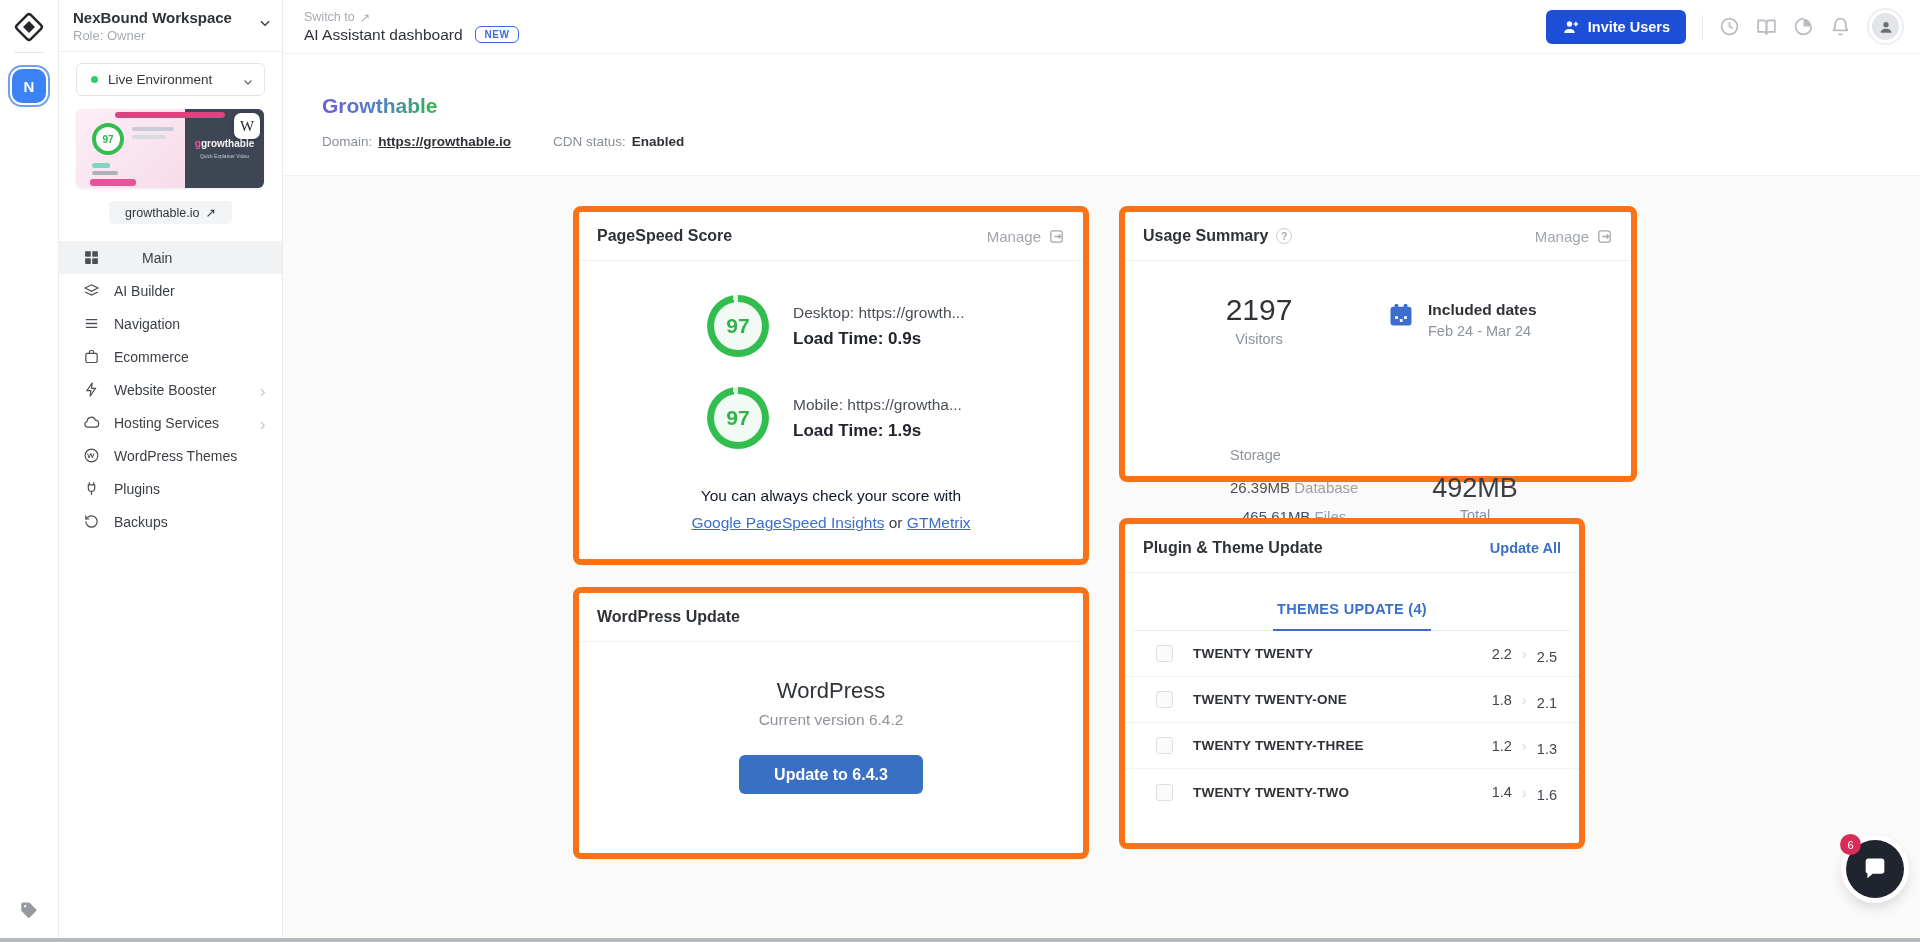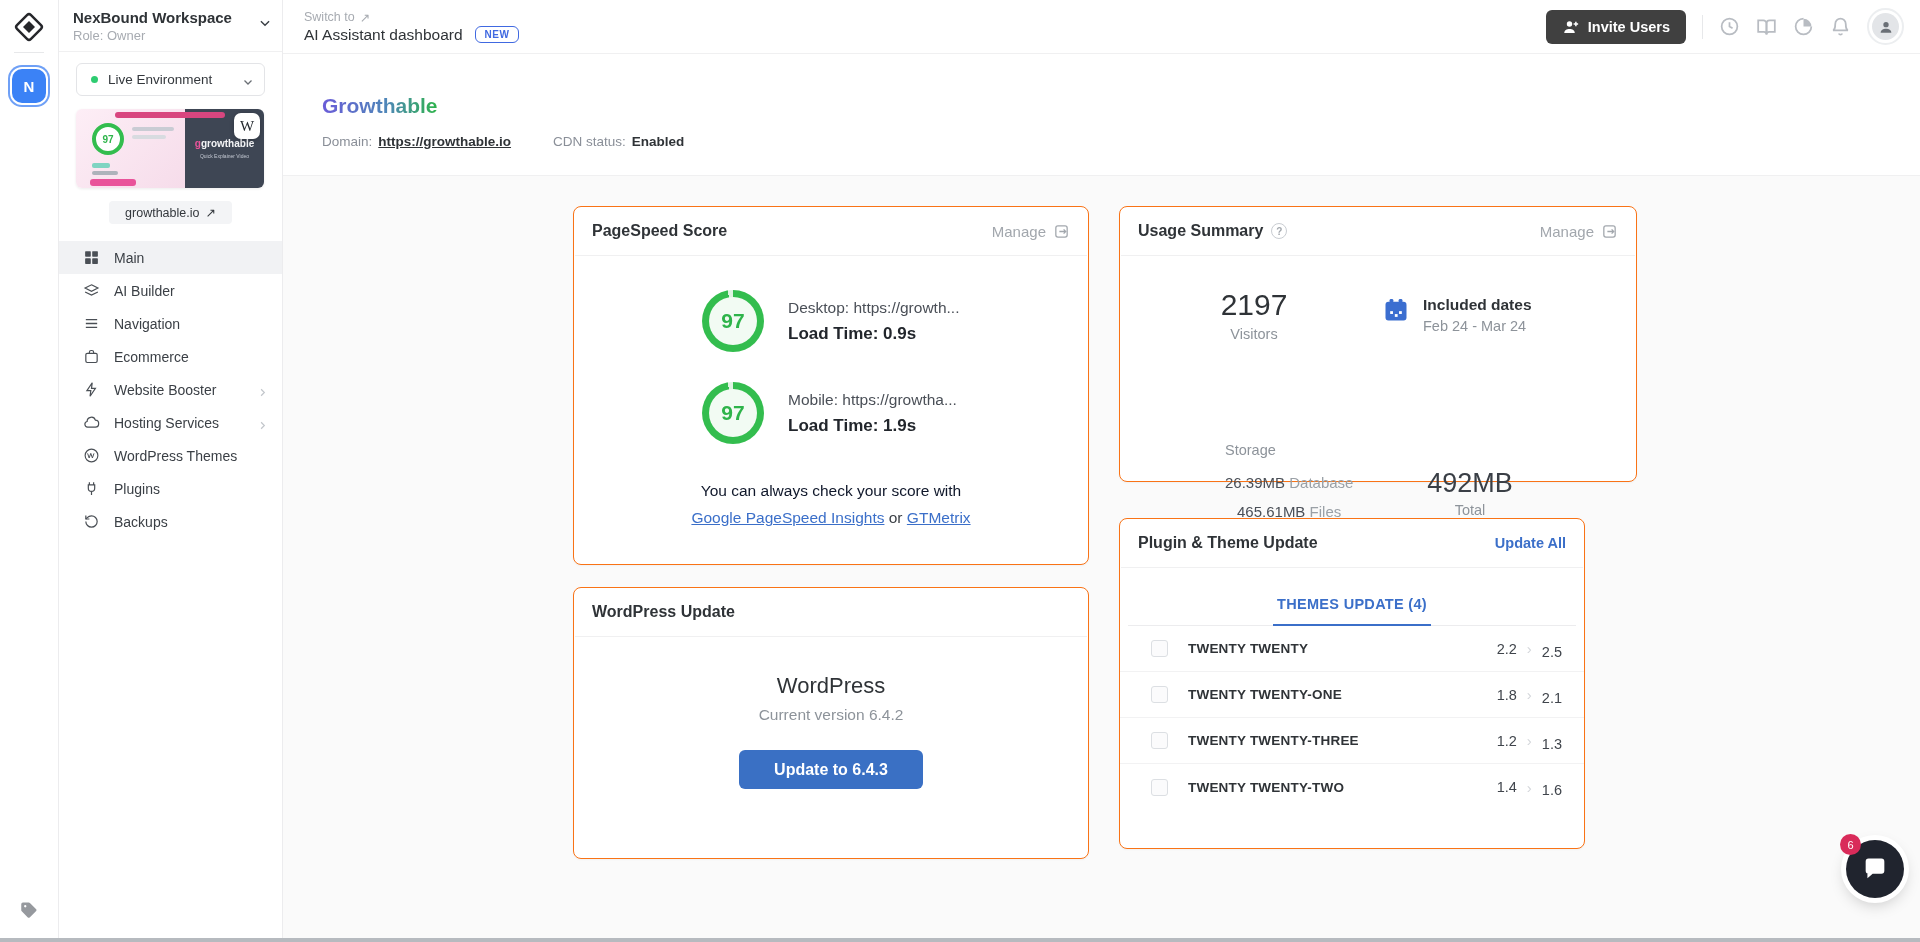--- a/index.html
+++ b/index.html
@@ -49,37 +49,37 @@
   .thumb-topbar { position:absolute; top:3px; left:50%; transform:translateX(-50%); width:110px;
     height:6px; border-radius:3px; background:#d8467f; }
   .wp-badge { position:absolute; top:4px; right:4px; width:26px; height:26px; background:#fff;
     border-radius:7px; box-shadow:0 1px 4px rgba(0,0,0,.25); display:flex; align-items:center;
     justify-content:center; font-family:"Liberation Serif",serif; font-size:15px; color:#23282d; }
   .site-pill { margin:13px auto 0; background:#f3f4f6; border-radius:4px; padding:4px 16px;
     font-size:12.5px; color:#33373c; cursor:pointer; display:flex; align-items:center; gap:6px; }
   .menu { margin-top:17px; display:flex; flex-direction:column; }
   .menu-item { height:33px; display:flex; align-items:center; padding:0 14px 0 24px; cursor:pointer;
     color:#3a3f45; }
-  .menu-item.active { background:#f1f2f4; }
+  .menu-item.active { background:#f1f2f4;gap:28px; }
   .menu-item .mi-icon { width:17px; height:17px; color:#4a4f55; flex:none; }
   .menu-item .mi-label { margin-left:14px; font-size:14px; }
   .menu-item .mi-chev { margin-left:auto; width:11px; height:11px; color:#c2c6cb; }
 
   
   .main { flex:1; display:flex; flex-direction:column; background:#fafafa; min-width:0; }
   .topbar { height:54px; background:#fff; border-bottom:1px solid #f0f0f1; display:flex;
     align-items:center; padding:0 16px 0 21px; flex:none; }
   .switch-block { display:flex; flex-direction:column; gap:1px; cursor:pointer; }
   .switch-to { font-size:12.5px; color:#a7abb1; display:flex; gap:5px; align-items:center;}
   .dash-row { display:flex; align-items:center; gap:12px; }
   .dash-name { font-size:15.5px; color:#2f3337; }
   .new-badge { border:1px solid #4069e1; color:#4069e1; font-size:10px; font-weight:bold;
     border-radius:6px; padding:2px 9px; letter-spacing:.5px; }
   .topbar-right { margin-left:auto; display:flex; align-items:center; gap:16px; }
-  .invite-btn { background:#404040; border:none; color:#fff; font-family:inherit; font-size:14.5px;
+  .invite-btn { background:#1d4ed8; border:none; color:#fff; font-family:inherit; font-size:14.5px;
     font-weight:bold; height:34px; padding:0 16px; border-radius:6px; display:flex; align-items:center;
     gap:8px; cursor:pointer; }
   .invite-btn svg { width:18px; height:18px; }
   .tb-divider { width:1px; height:24px; background:#e7e8ea; }
   .tb-icon { width:21px; height:21px; color:#b8bcc2; cursor:pointer; }
   .tb-avatar { width:37px; height:37px; border-radius:50%; border:2px solid #eceef0;
     display:flex; align-items:center; justify-content:center; cursor:pointer; background:#fff; }
   .tb-avatar-inner { width:27px; height:27px; border-radius:50%; background:#e3e5e8; color:#6a6f76;
     display:flex; align-items:center; justify-content:center; }
   .tb-avatar-inner svg { width:16px; height:16px; }
@@ -88,21 +88,21 @@
   .site-title { font-size:21px; font-weight:bold;
     background:linear-gradient(90deg,#6a5cd8 0%,#4f86b9 55%,#2eb44a 100%);
     -webkit-background-clip:text; background-clip:text; color:transparent; display:inline-block; }
   .meta-row { margin-top:16px; font-size:13.5px; color:#8a8f98; display:flex; gap:42px; }
   .meta-item { display:flex; gap:6px; align-items:center; }
   .meta-link { color:#2f3337; font-weight:bold; text-decoration:underline; cursor:pointer; }
   .meta-strong { color:#2f3337; font-weight:bold; }
 
   .content { display:flex; gap:30px; padding:30px 0 0 290px; align-items:flex-start; }
   .col { display:flex; flex-direction:column; }
-  .card { background:#fff; border:1px solid #f97316; border-radius:8px;
+  .card { background:#fff; border:6px solid #f97316; border-radius:8px;
     box-shadow:0 1px 2px rgba(0,0,0,.04); position:relative; }
   .card-head { height:48px; display:flex; align-items:center; padding:0 18px; }
   .card-title { font-size:16px; font-weight:bold; color:#2f3337; display:flex; align-items:center; gap:8px;}
   .card-divider { height:1px; background:#f0f0f1; margin:0 1px; }
   .manage { margin-left:auto; display:flex; align-items:center; gap:7px; color:#a2a7ad;
     font-size:15px; cursor:pointer; }
   .manage svg { width:17px; height:17px; }
   .help-circle { width:16px; height:16px; border:1px solid #c9cdd2; border-radius:50%; color:#a2a7ad;
     font-size:10px; display:flex; align-items:center; justify-content:center; font-weight:bold; }
 

